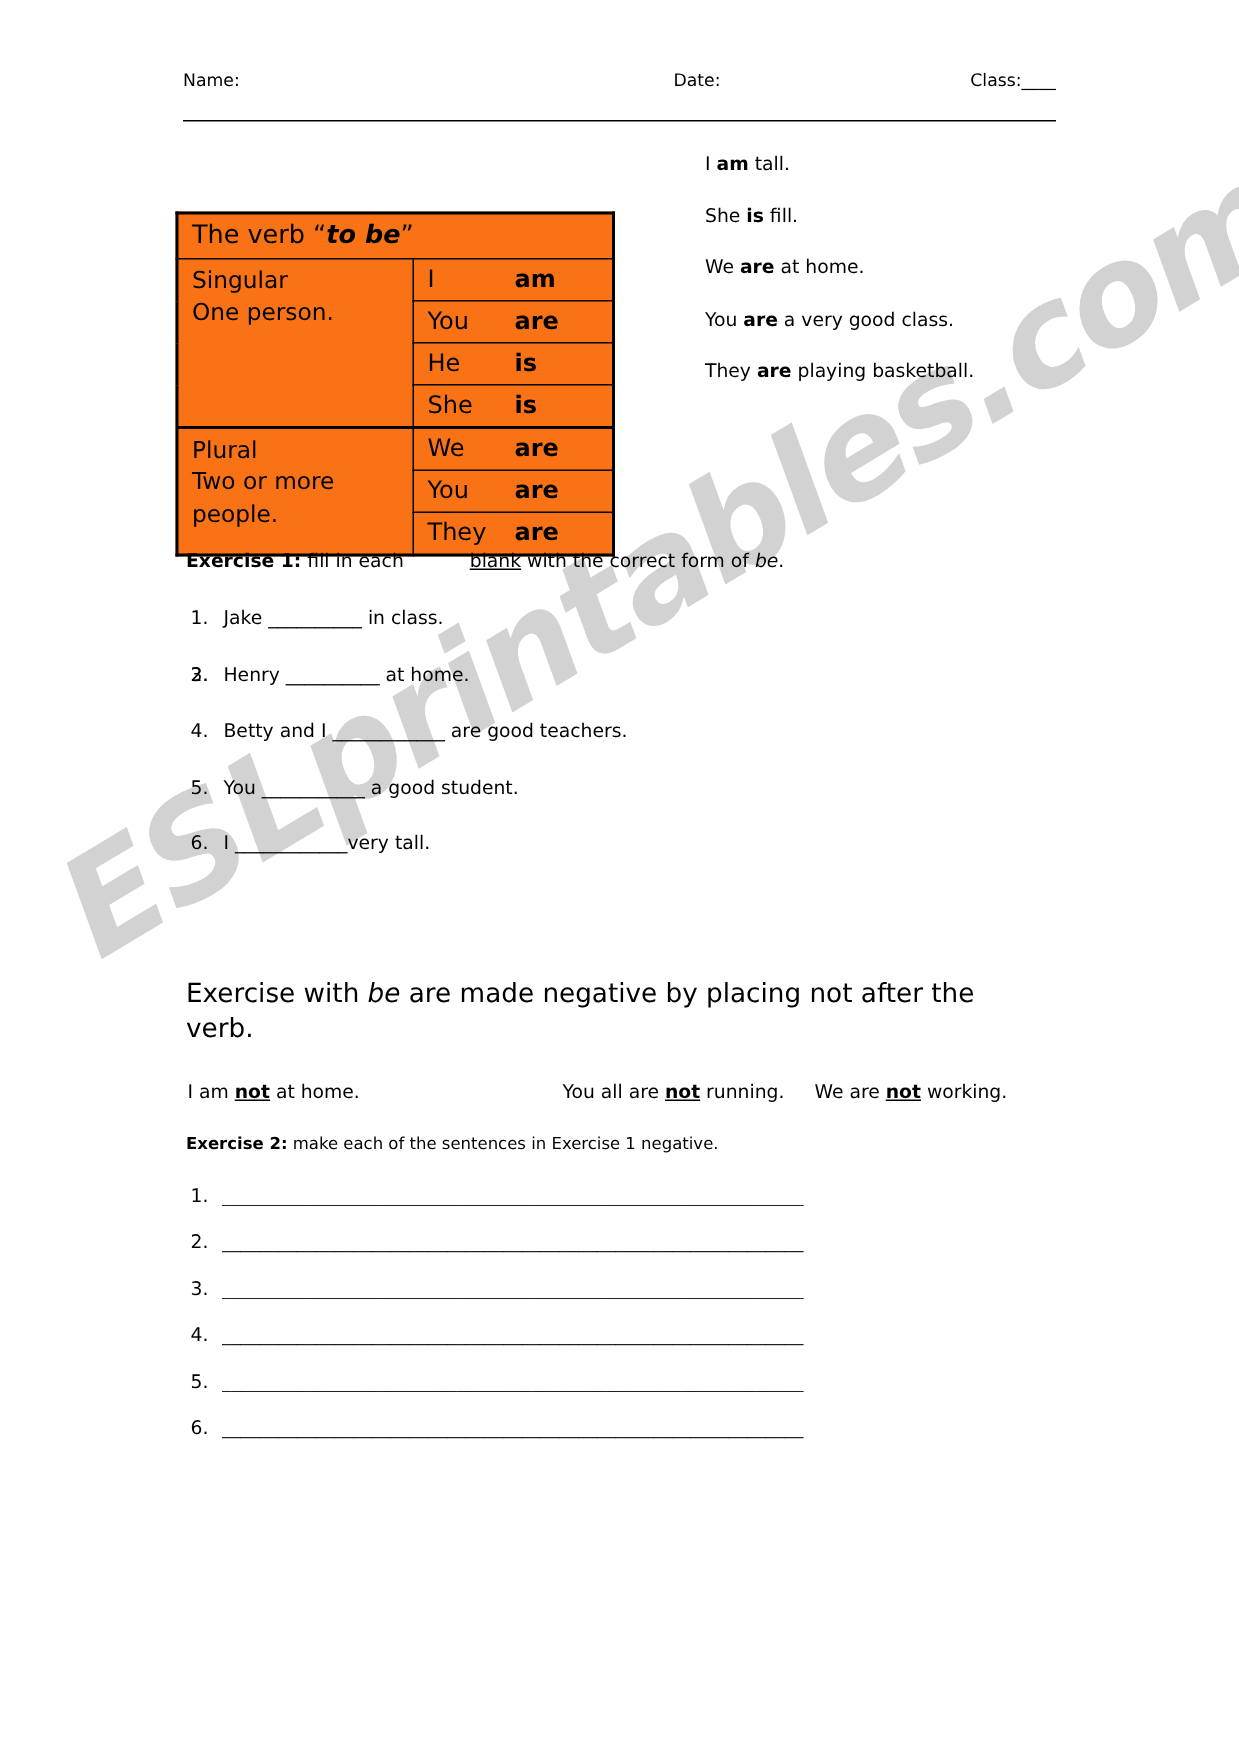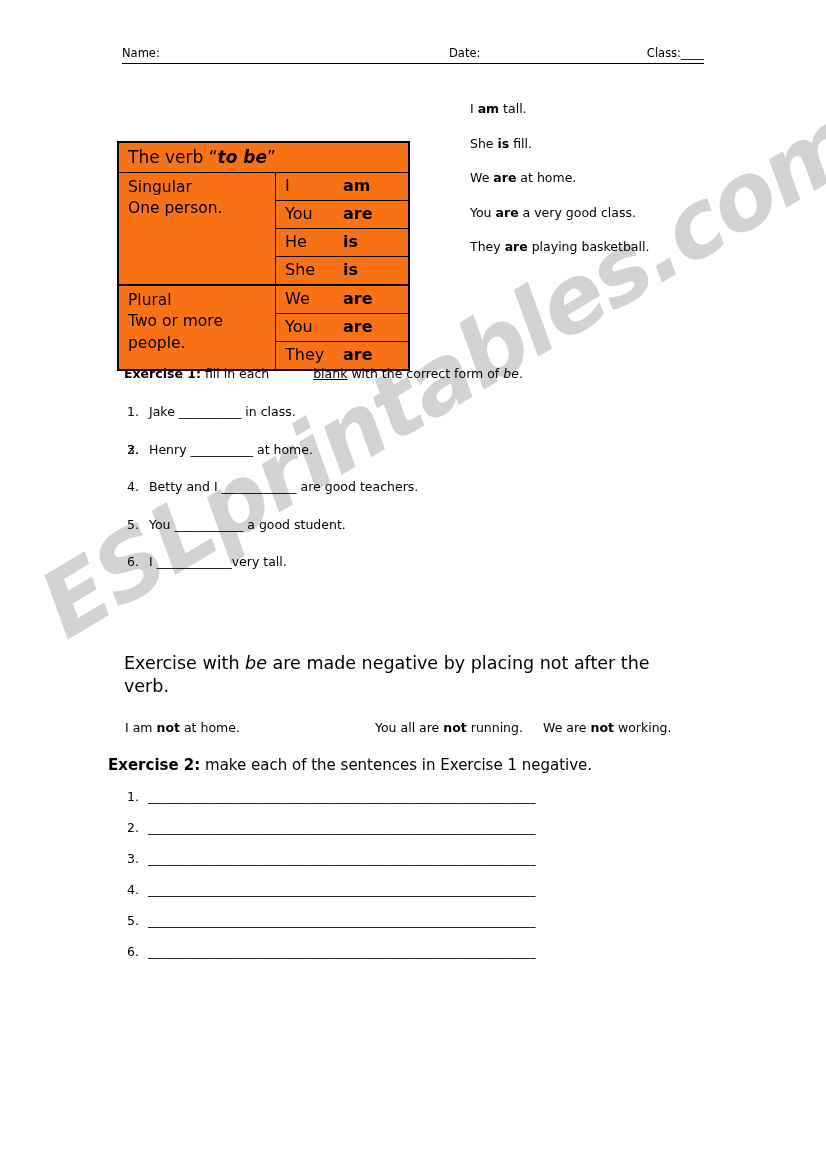--- a/index.html
+++ b/index.html
@@ -43,21 +43,21 @@
 
   .content { position: relative; z-index: 2; }
 
   
   .header {
     position: absolute;
     left: 122px;
     top: 46px;
     width: 582px;
     border-bottom: 1.5px solid #000;
-    padding-bottom: 1px;
+    padding-bottom: 18px;
     font-size: 11.5px;
     height: 16px;
   }
   .header-field { position: absolute; top: 0; white-space: nowrap; }
   .hf-name  { left: 0px; }
   .hf-date  { left: 288px; margin-left: 39px; }
   .hf-class { right: 0px; }
 
   
   .verb-table {
@@ -162,28 +162,28 @@
     left: 125px;
     top: 720px;
     width: 566px;
     height: 16px;
     font-size: 12.5px;
   }
   .neg-ex { position: absolute; top: 0; white-space: nowrap; }
   .ne-1 { left: 0px; }
   .ne-2 { left: 250px; }
   .ne-3 { left: 418px; }
-  .neg-ex b { font-weight: bold; }
+  .neg-ex b { font-weight: bold; text-decoration: underline; }
 
   
   .ex2-head {
     position: absolute;
-    left: 108px;
+    left: 124px;
     top: 756px;
-    font-size: 15px;
+    font-size: 11px;
     white-space: nowrap;
   }
   .ex2-head .lbl { font-weight: bold; }
 
   .ex2-list {
     position: absolute;
     left: 127px;
     top: 789px;
     width: 560px;
     font-size: 12.5px;

